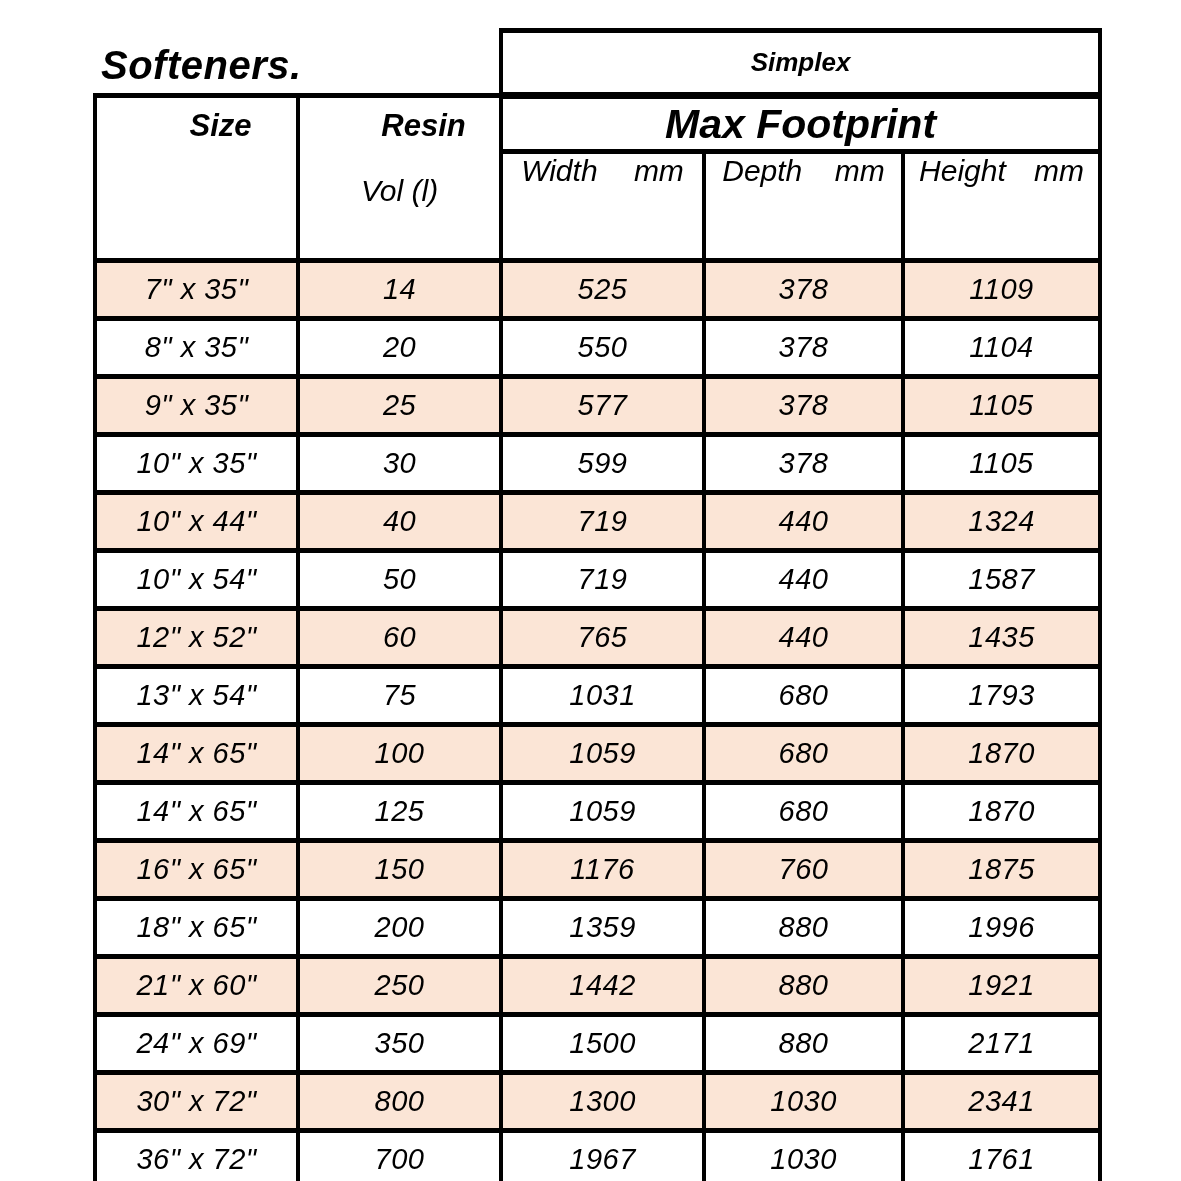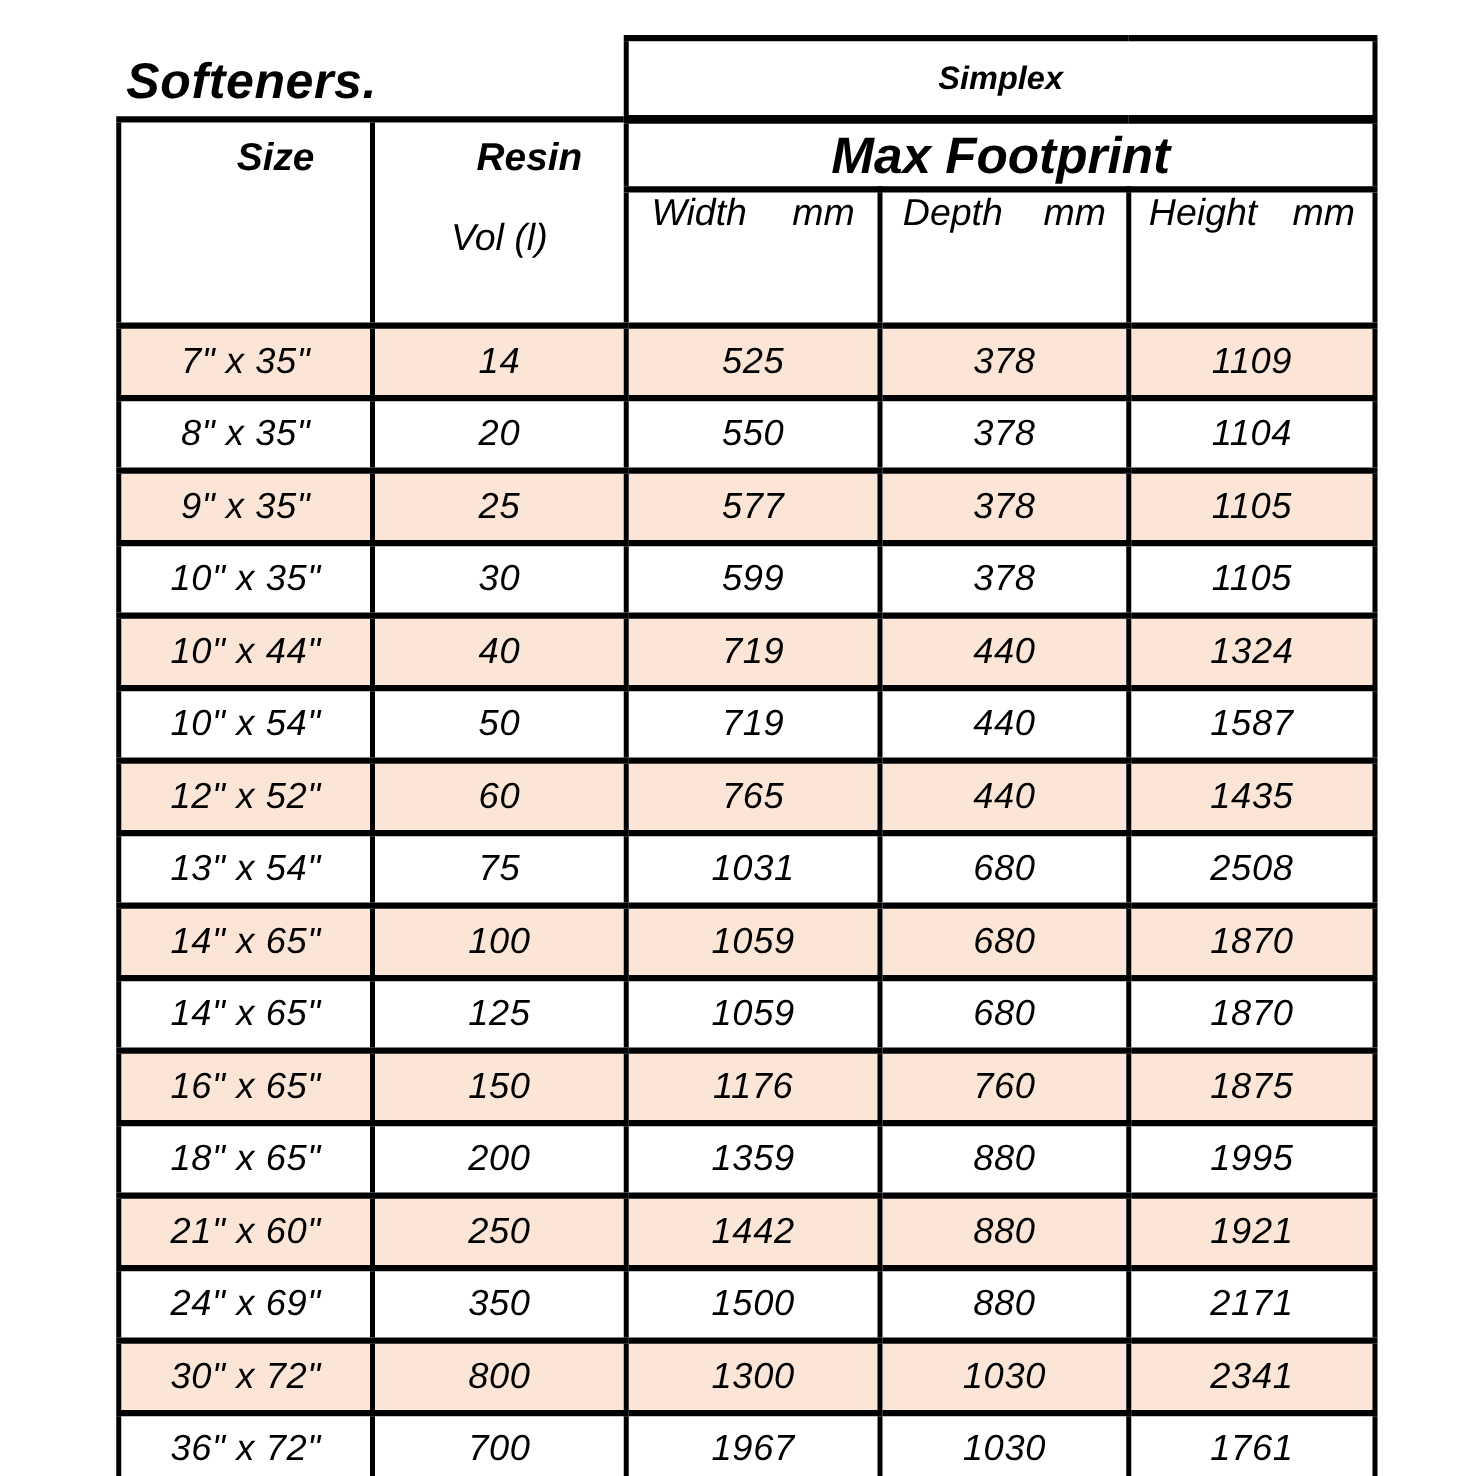--- a/index.html
+++ b/index.html
@@ -185,21 +185,21 @@
           <td>60</td>
           <td>765</td>
           <td>440</td>
           <td>1435</td>
         </tr>
         <tr>
           <td>13" x 54"</td>
           <td>75</td>
           <td>1031</td>
           <td>680</td>
-          <td>2508</td>
+          <td>1793</td>
         </tr>
         <tr class="shaded">
           <td>14" x 65"</td>
           <td>100</td>
           <td>1059</td>
           <td>680</td>
           <td>1870</td>
         </tr>
         <tr>
           <td>14" x 65"</td>
@@ -213,21 +213,21 @@
           <td>150</td>
           <td>1176</td>
           <td>760</td>
           <td>1875</td>
         </tr>
         <tr>
           <td>18" x 65"</td>
           <td>200</td>
           <td>1359</td>
           <td>880</td>
-          <td>1995</td>
+          <td>1996</td>
         </tr>
         <tr class="shaded">
           <td>21" x 60"</td>
           <td>250</td>
           <td>1442</td>
           <td>880</td>
           <td>1921</td>
         </tr>
         <tr>
           <td>24" x 69"</td>

